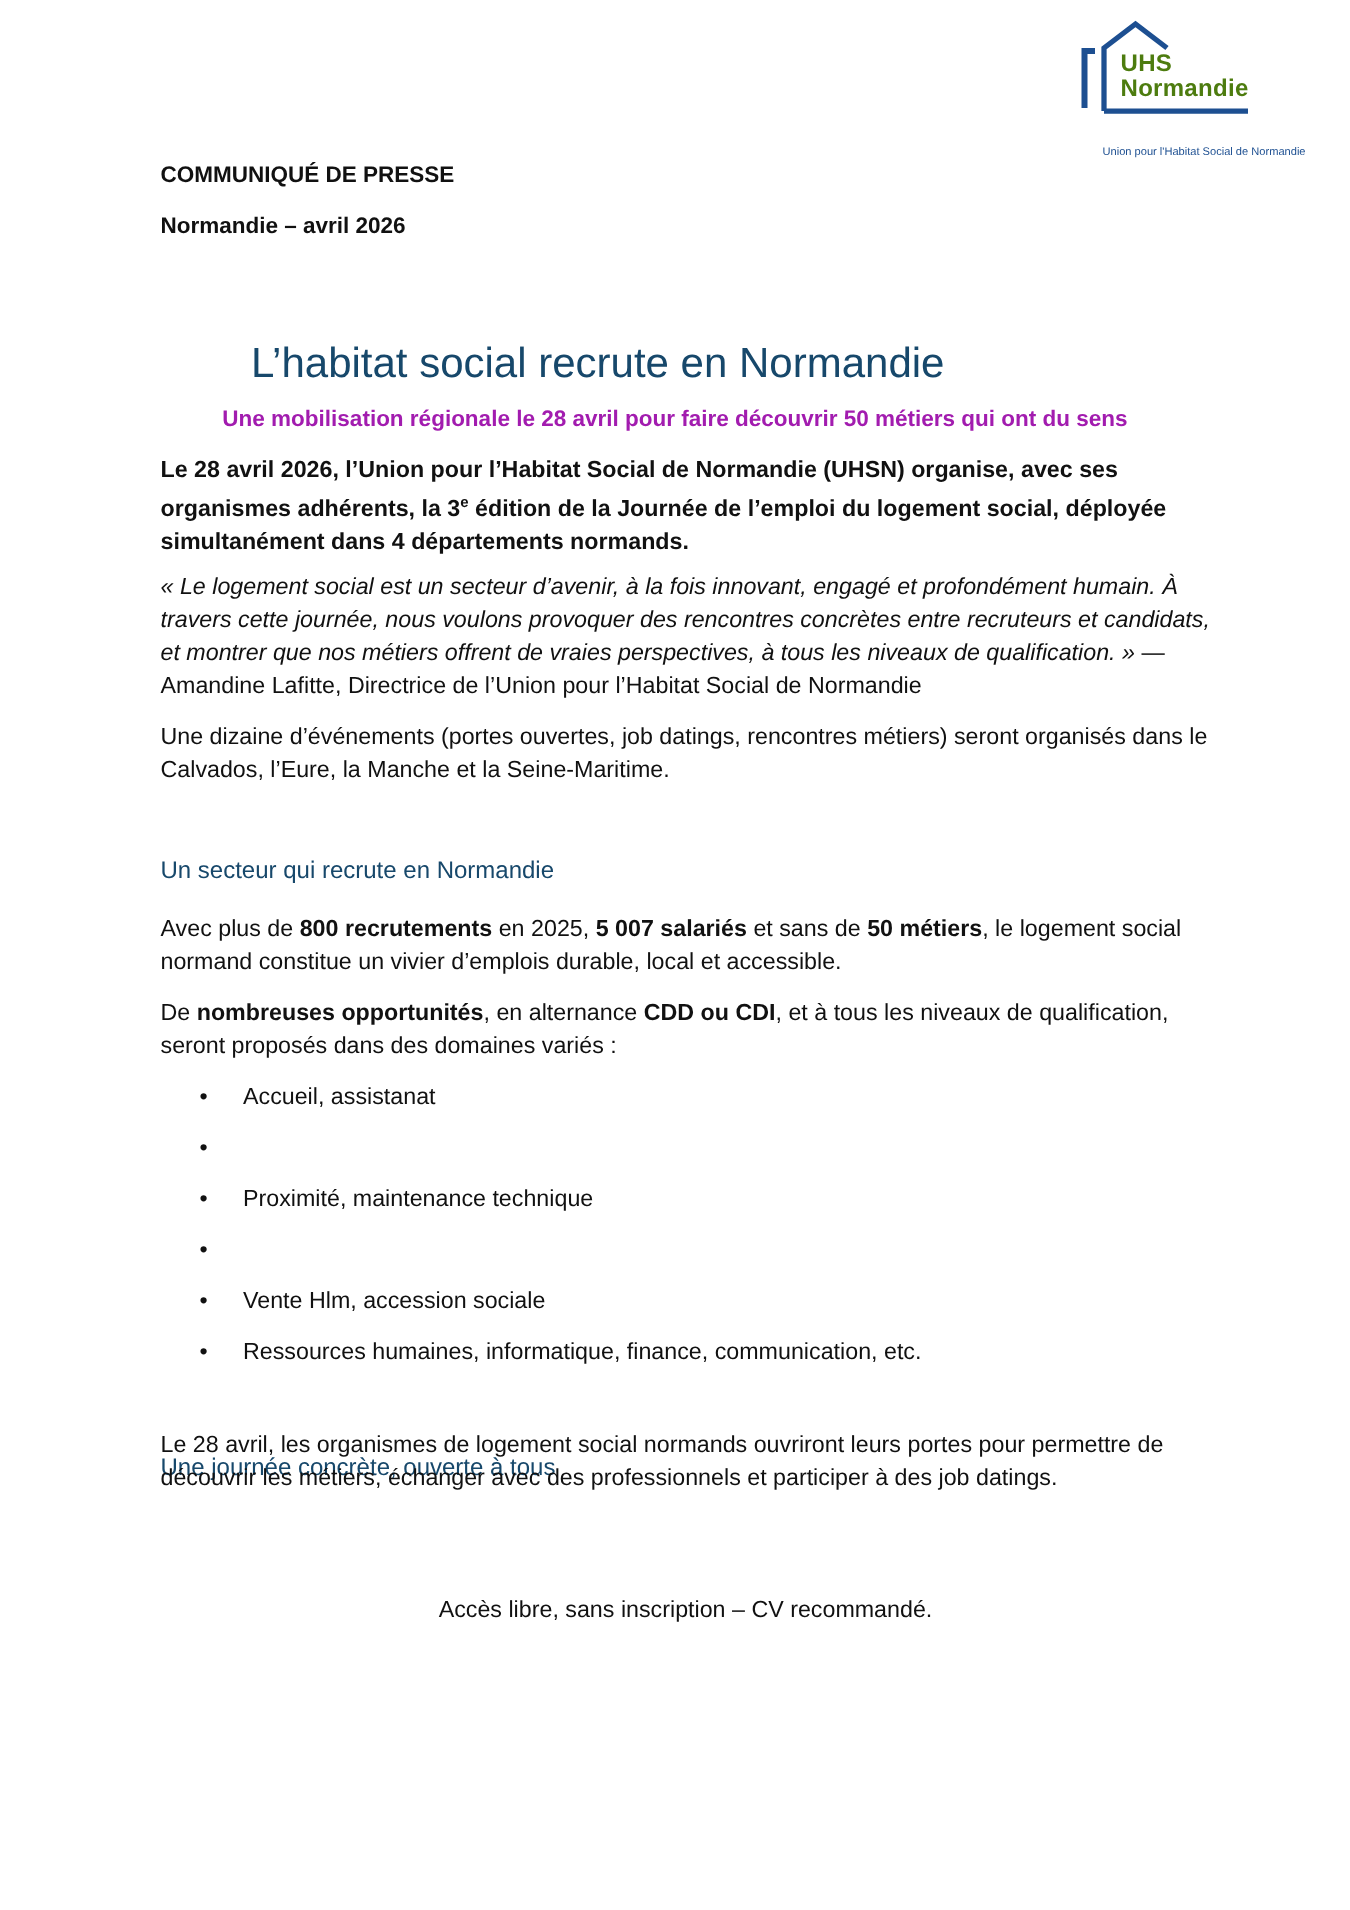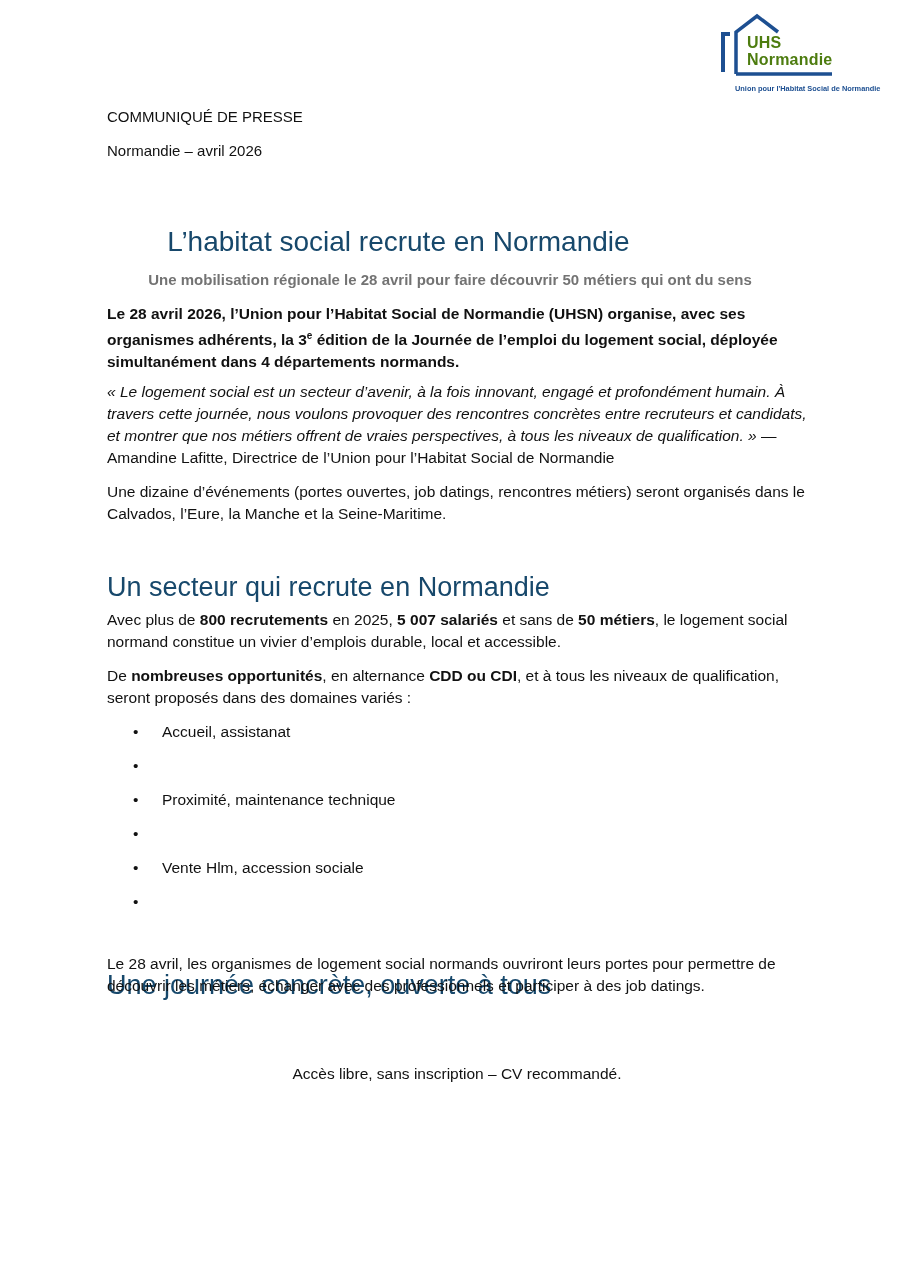--- a/index.html
+++ b/index.html
@@ -1,27 +1,27 @@
 <!DOCTYPE html>
 <html><head>
   <meta charset="utf-8">
   <style>
     html, body { margin: 0; padding: 0; background: #ffffff; }
     body { width: 900px; height: 1273px; position: relative; overflow: hidden;
       font-family: "Liberation Sans", "DejaVu Sans", sans-serif; color: #111; }
     .logo { position: absolute; left: 720px; top: 12px; width: 170px; height: 80px; }
     .logo svg { position: absolute; left: 0; top: 0; }
     .logo .uhs { position: absolute; left: 27px; top: 22px; color: #4d7c0f; font-weight: bold; font-size: 16px; line-height: 17px; letter-spacing: 0.2px; }
-    .logo .tag { position: absolute; left: 15px; top: 72px; color: #1d4f91; font-weight: bold; font-size: 7.4px; white-space: nowrap; }
-    .hdr { position: absolute; left: 107px; font-weight: normal; font-size: 15px; text-align: right; }
+    .logo .tag { position: absolute; left: 15px; top: 84px; color: #1d4f91; font-weight: normal; font-size: 7.4px; white-space: nowrap; }
+    .hdr { position: absolute; left: 107px; font-weight: bold; font-size: 15px; text-align: right; }
     .title { position: absolute; left: 0; width: 797px; top: 226px; text-align: center; font-size: 28px; color: #17486b; }
-    .subtitle { position: absolute; left: 0; width: 900px; top: 271px; text-align: center; font-size: 15px; font-weight: bold; color: #737373; }
+    .subtitle { position: absolute; left: 0; width: 900px; top: 271px; text-align: center; font-size: 15px; font-weight: bold; color: #a21caf; }
     .p { position: absolute; left: 107px; width: 700px; font-size: 15.5px; line-height: 22px; }
     .p b { font-weight: bold; }
-    .h2 { position: absolute; left: 107px; font-size: 27px; color: #17486b; }
+    .h2 { position: absolute; left: 107px; font-size: 16px; color: #17486b; }
     ul.list { position: absolute; left: 107px; top: 721px; margin: 0; padding: 0; list-style: none; font-size: 15.5px; }
     ul.list li { height: 34px; line-height: 22px; position: relative; padding-left: 55px; }
     ul.list li .bullet { position: absolute; left: 26px; top: 0; }
   </style>
 </head>
 <body>
 
 <div class="logo">
   <svg width="120" height="66" viewBox="0 0 120 66">
     <polyline points="10,22 3,22 3,60" fill="none" stroke="#1d4f91" stroke-width="4"></polyline>
@@ -52,18 +52,18 @@
 <div class="p" style="top:609px;"><span>Avec plus de </span><b>800 recrutements</b><span> en 2025, </span><b>5 007 salariés</b><span> et sans de </span><b>50 métiers</b><span>, le logement social normand constitue un vivier d’emplois durable, local et accessible.</span></div>
 
 <div class="p" style="top:665px;"><span>De </span><b>nombreuses opportunités</b><span>, en alternance </span><b>CDD ou CDI</b><span>, et à tous les niveaux de qualification, seront proposés dans des domaines variés :</span></div>
 
 <ul class="list">
   <li><span class="bullet">•</span><span>Accueil, assistanat</span></li>
   <li><span class="bullet">•</span></li>
   <li><span class="bullet">•</span><span>Proximité, maintenance technique</span></li>
   <li><span class="bullet">•</span></li>
   <li><span class="bullet">•</span><span>Vente Hlm, accession sociale</span></li>
-  <li><span class="bullet">•</span></li>
+  <li><span class="bullet">•</span><span>Ressources humaines, informatique, finance, communication, etc.</span></li>
 </ul>
 
 <div class="h2" style="top:970px">Une journée concrète, ouverte à tous</div>
 <div class="p" style="top:953px;">Le 28 avril, les organismes de logement social normands ouvriront leurs portes pour permettre de découvrir les métiers, échanger avec des professionnels et participer à des job datings.</div>
 <div class="p" style="top:1063px;text-align:center;">Accès libre, sans inscription – CV recommandé.</div>
 
 </body></html>

